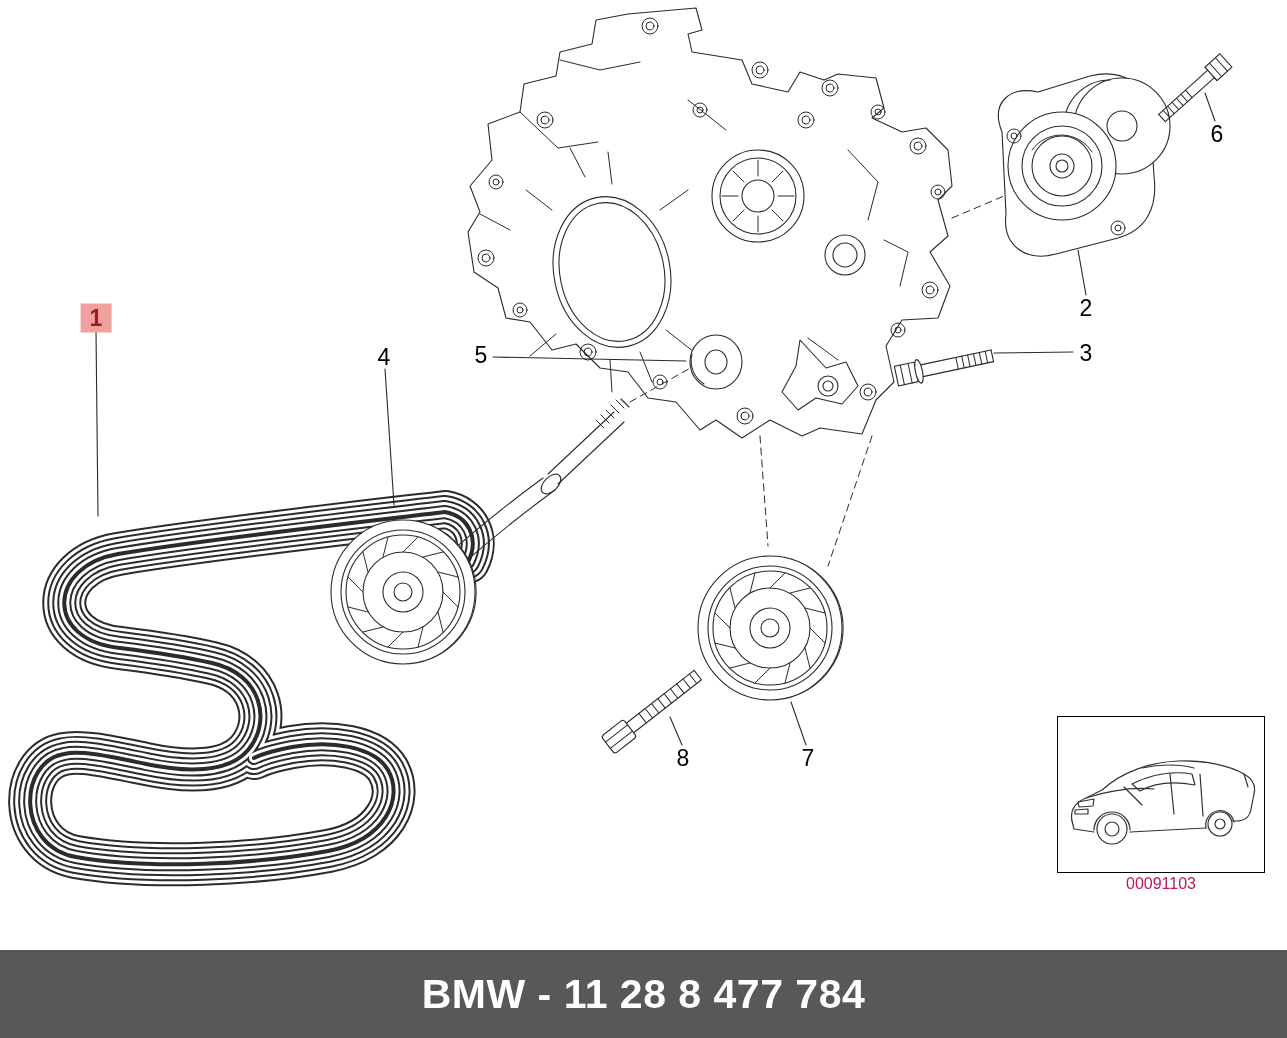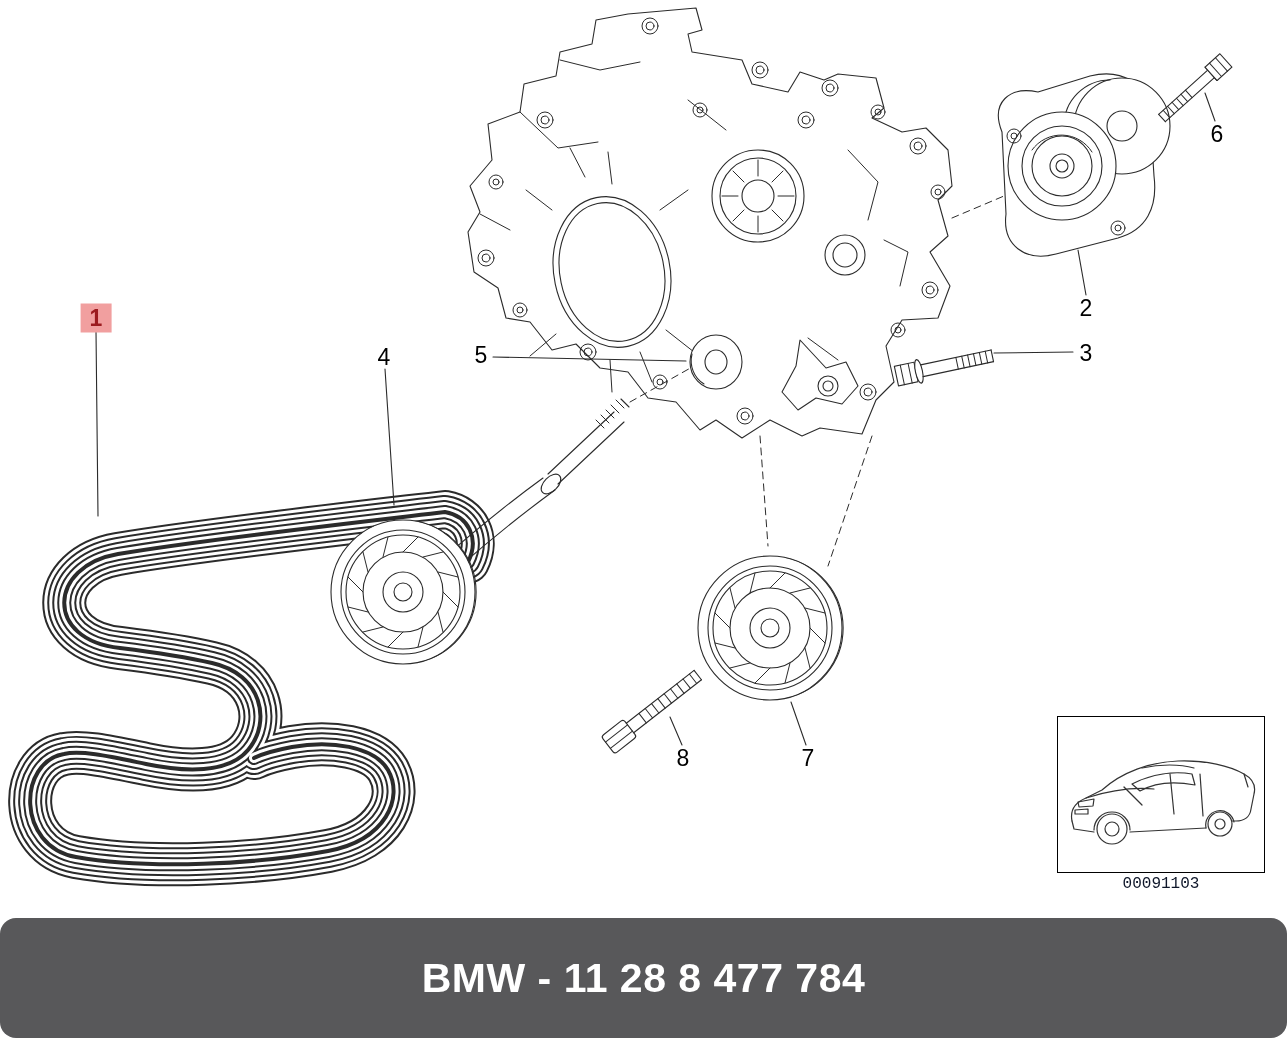--- a/index.html
+++ b/index.html
@@ -9,23 +9,23 @@
   svg .ln{stroke:#2b2b2b;stroke-width:1.1;fill:none;stroke-linejoin:round;stroke-linecap:round;}
   svg .fw{fill:#ffffff;}
   svg .dash{stroke-dasharray:7 5;stroke-width:1;}
   svg .thin{stroke-width:1;}
   .part-label{position:absolute;transform:translate(-50%,-50%);font-size:23px;color:#000;
               line-height:1;cursor:pointer;user-select:none;}
   .part-label.highlighted{background:#f19f9f;color:#9c1b1f;font-weight:bold;padding:3px 9px;}
   .thumb{position:absolute;left:1057px;top:716px;width:206px;height:155px;border:1px solid #000;
          background:#fff;cursor:pointer;}
   .thumb-code{position:absolute;left:1057px;top:875px;width:208px;text-align:center;
-              font-size:16px;color:#0f172a;font-family:Liberation Mono, monospace;}
-  .footer{position:absolute;left:0;bottom:0;width:100%;height:120px;background:#58585a;
-          display:flex;align-items:center;justify-content:center;gap:60px;border-radius:16px;}
+              font-size:16px;color:#be185d;}
+  .footer{position:absolute;left:0;bottom:0;width:100%;height:88px;background:#58585a;
+          display:flex;align-items:center;justify-content:center;gap:60px;}
   .footer span{color:#fff;font-size:41px;font-weight:700;letter-spacing:0.5px;}
 </style>
 </head>
 <body>
 
 <div class="page">
   <div class="canvas">
 
     <svg width="1287" height="942" viewBox="0 0 1287 942">
 

